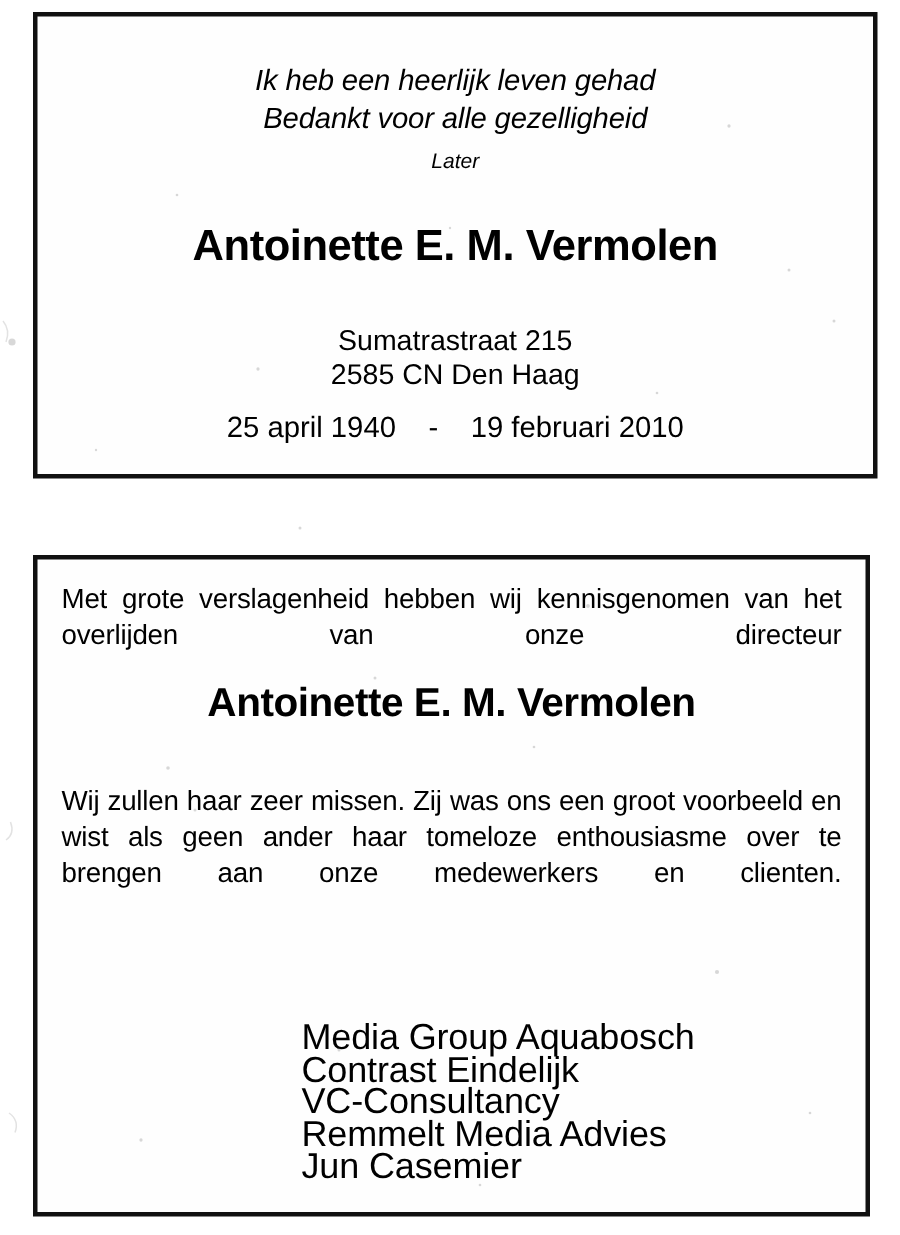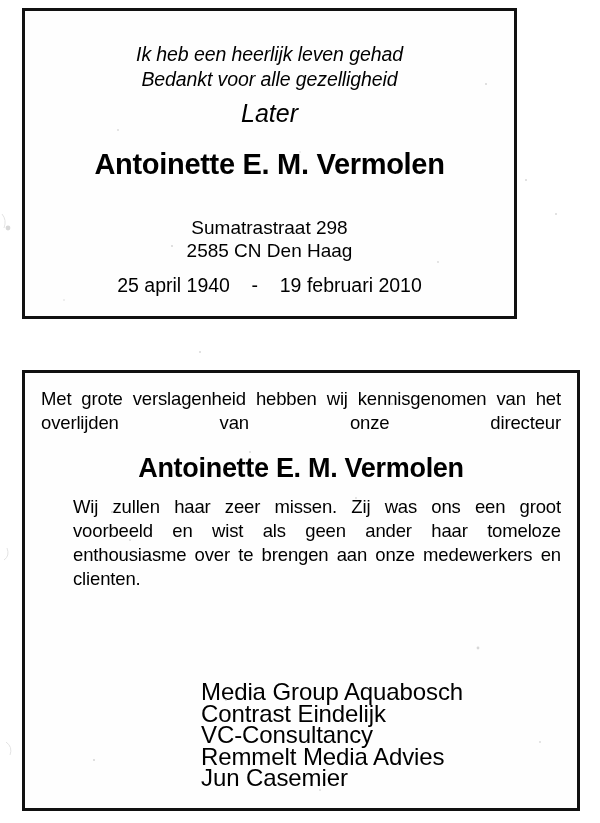--- a/index.html
+++ b/index.html
@@ -30,21 +30,21 @@
   .card {
     position: absolute;
     background: #fefefe;
     border: 3px solid #111111;
     box-sizing: border-box;
   }
 
   #card-memorial {
     left: 22px;
     top: 8px;
-    width: 495px;
+    width: 563px;
     height: 311px;
   }
 
   #card-company {
     left: 22px;
     top: 370px;
     width: 558px;
     height: 441px;
   }
 
@@ -59,21 +59,21 @@
   }
   #memorial-verse-block {
     position: absolute;
     left: 0;
     right: 0;
     top: 31px;
   }
   #memorial-later {
     text-align: center;
     font-style: italic;
-    font-size: 25px;
+    font-size: 14px;
     margin: 0;
     position: absolute;
     left: 0;
     right: 0;
     top: 88px;
   }
   #memorial-name {
     position: absolute;
     left: 0;
     right: 0;
@@ -128,21 +128,21 @@
     position: absolute;
     left: 0;
     right: 0;
     top: 80px;
     text-align: center;
     font-size: 27px;
     font-weight: bold;
     letter-spacing: -0.3px;
     margin: 0;
   }
-  #notice-tribute { top: 122px; margin-left: 32px; }
+  #notice-tribute { top: 149px; }
   #notice-farewell { top: 224px; }
 
   #notice-signatures {
     position: absolute;
     left: 176px;
     top: 308px;
     font-size: 24px;
     line-height: 21.5px;
     letter-spacing: -0.1px;
   }
@@ -156,21 +156,21 @@
   <div id="memorial-verse-block">
     <p class="verse">Ik heb een heerlijk leven gehad</p>
     <p class="verse">Bedankt voor alle gezelligheid</p>
   </div>
 
   <p id="memorial-later">Later</p>
 
   <h1 id="memorial-name">Antoinette E. M. Vermolen</h1>
 
   <div id="memorial-address-block">
-    <div>Sumatrastraat 298</div>
+    <div>Sumatrastraat 215</div>
     <div>2585 CN  Den Haag</div>
   </div>
 
   <div id="memorial-dates">25 april 1940    -    19 februari 2010</div>
 
 </div>
 
 <div class="card" id="card-company">
 
   <p class="para notice-body lastline-left" id="notice-intro">Met grote verslagenheid hebben wij kennisgenomen van het overlijden van onze directeur</p>

